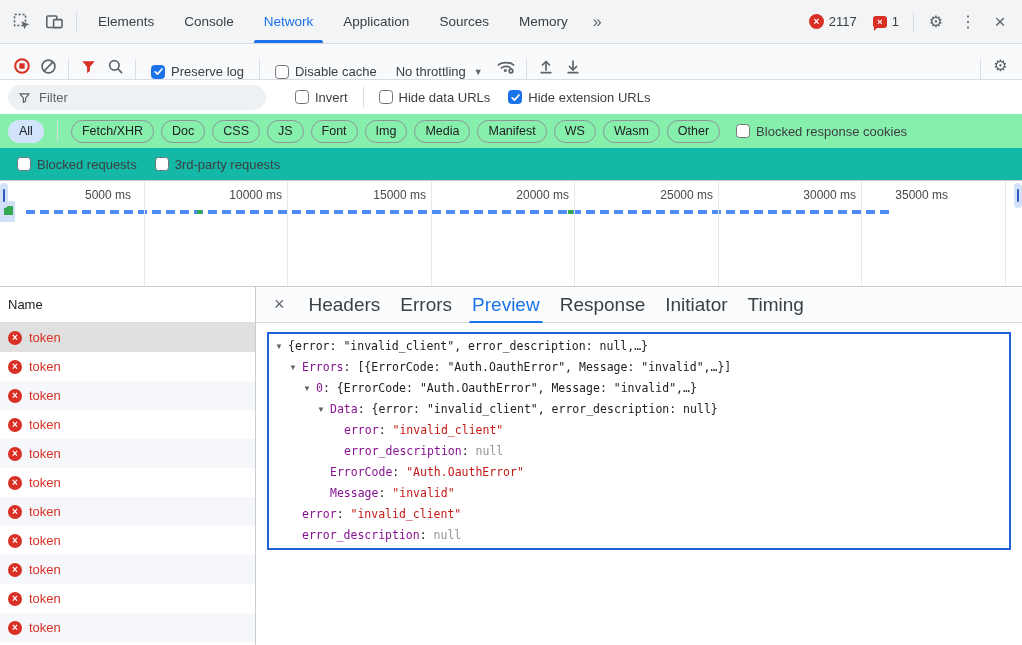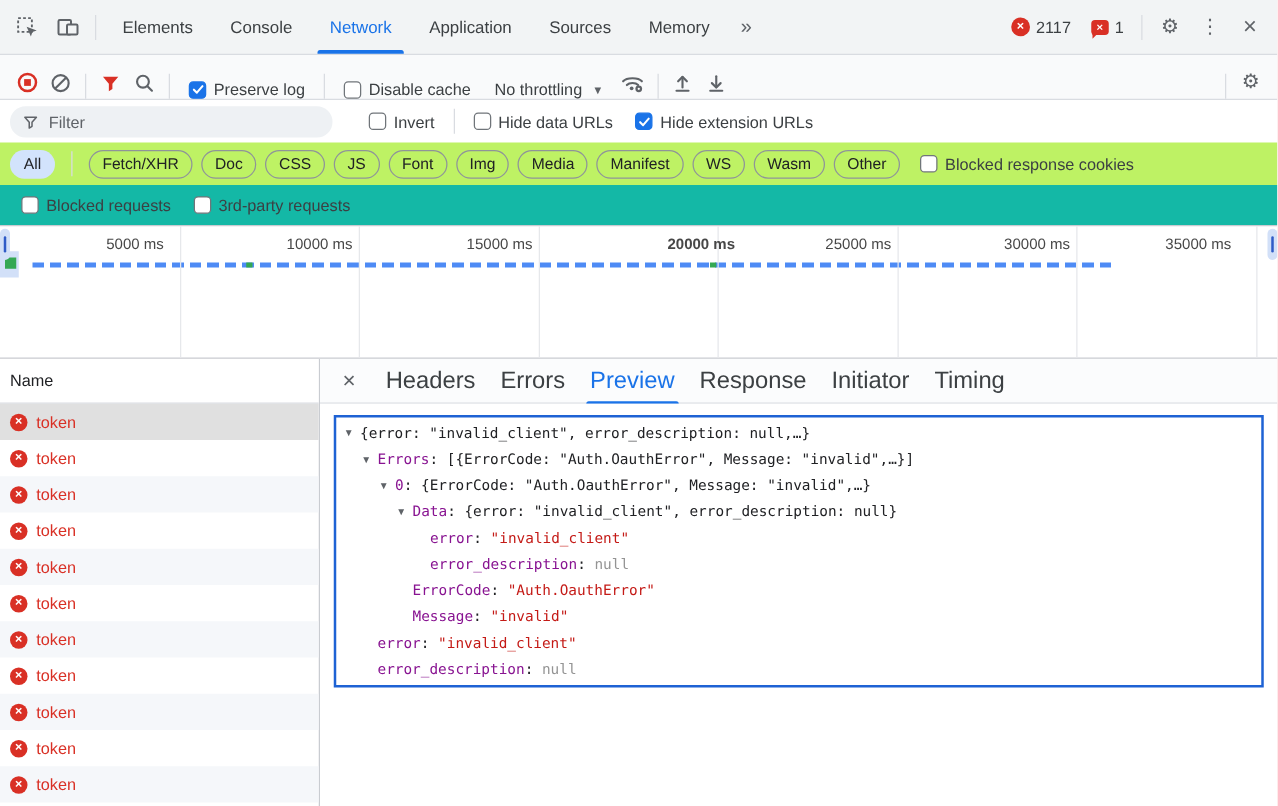--- a/index.html
+++ b/index.html
@@ -43,21 +43,21 @@
   .caret{font-size:9px;color:var(--muted)}
 
   
   .filterbar{display:flex;align-items:center;height:34px;background:#fff;padding:0 8px}
   .pill{display:flex;align-items:center;gap:6px;width:258px;height:25px;border-radius:13px;
         background:var(--pillbg);padding:0 10px;margin-right:20px;flex:none}
   .pillinput{border:none;outline:none;background:transparent;font-size:13px;font-family:inherit;width:195px;color:var(--plain)}
   .pillinput::placeholder{color:#5f6368}
 
   
-  .chiprow{display:flex;align-items:center;height:34px;background:#bef264;padding:0 8px;gap:7px}
+  .chiprow{display:flex;align-items:center;height:34px;background:#86efac;padding:0 8px;gap:7px}
   .chip{height:23px;line-height:21px;padding:0 10px;border:1px solid var(--chipborder);border-radius:12px;
         font-size:12.5px;font-weight:500;color:#202124;cursor:pointer;white-space:nowrap}
   .chip.active{background:var(--chipbg);border-color:var(--chipbg);line-height:23px;border:none;padding:0 11px}
   .blockedrow{display:flex;align-items:center;height:32px;background:#14b8a6;padding:0 8px}
 
   
   .overview{position:relative;height:107px;border-top:1px solid var(--divider);
             border-bottom:1px solid var(--divider);background:#fff;overflow:hidden;cursor:crosshair}
   .ovgrid{position:absolute;top:0;bottom:0;width:1px;background:var(--grid)}
   .ovtick{position:absolute;top:7px;transform:translateX(-100%);font-size:12px;color:var(--tick);white-space:nowrap}
@@ -280,27 +280,27 @@
     <div class="ovhandle" style="right:0">
         <span class="grip"></span>
       </div>
   <div class="ovgrid" style="left: 144px;"></div>
       <div class="ovtick" style="left: 131px;">5000 ms</div>
       <div class="ovgrid" style="left: 287px;"></div>
       <div class="ovtick" style="left: 282px;">10000 ms</div>
       <div class="ovgrid" style="left: 431px;"></div>
       <div class="ovtick" style="left: 426px;">15000 ms</div>
       <div class="ovgrid" style="left: 574px;"></div>
-      <div class="ovtick" style="left: 588px; font-weight: bold;">20000 ms</div>
+      <div class="ovtick" style="left: 569px;">20000 ms</div>
       <div class="ovgrid" style="left: 718px;"></div>
       <div class="ovtick" style="left: 713px;">25000 ms</div>
       <div class="ovgrid" style="left: 861px;"></div>
       <div class="ovtick" style="left: 856px;">30000 ms</div>
       <div class="ovgrid" style="left: 1005px;"></div>
-      <div class="ovtick" style="left: 985px;">35000 ms</div>
+      <div class="ovtick" style="left: 948px;">35000 ms</div>
       <div class="ovevent" style="left: 197px;"></div>
       <div class="ovevent" style="left: 568px;"></div>
     </div>
 
   <div class="main">
 
     <div class="reqpanel">
       <div class="req-header">
         <span>Name</span>
       </div>

